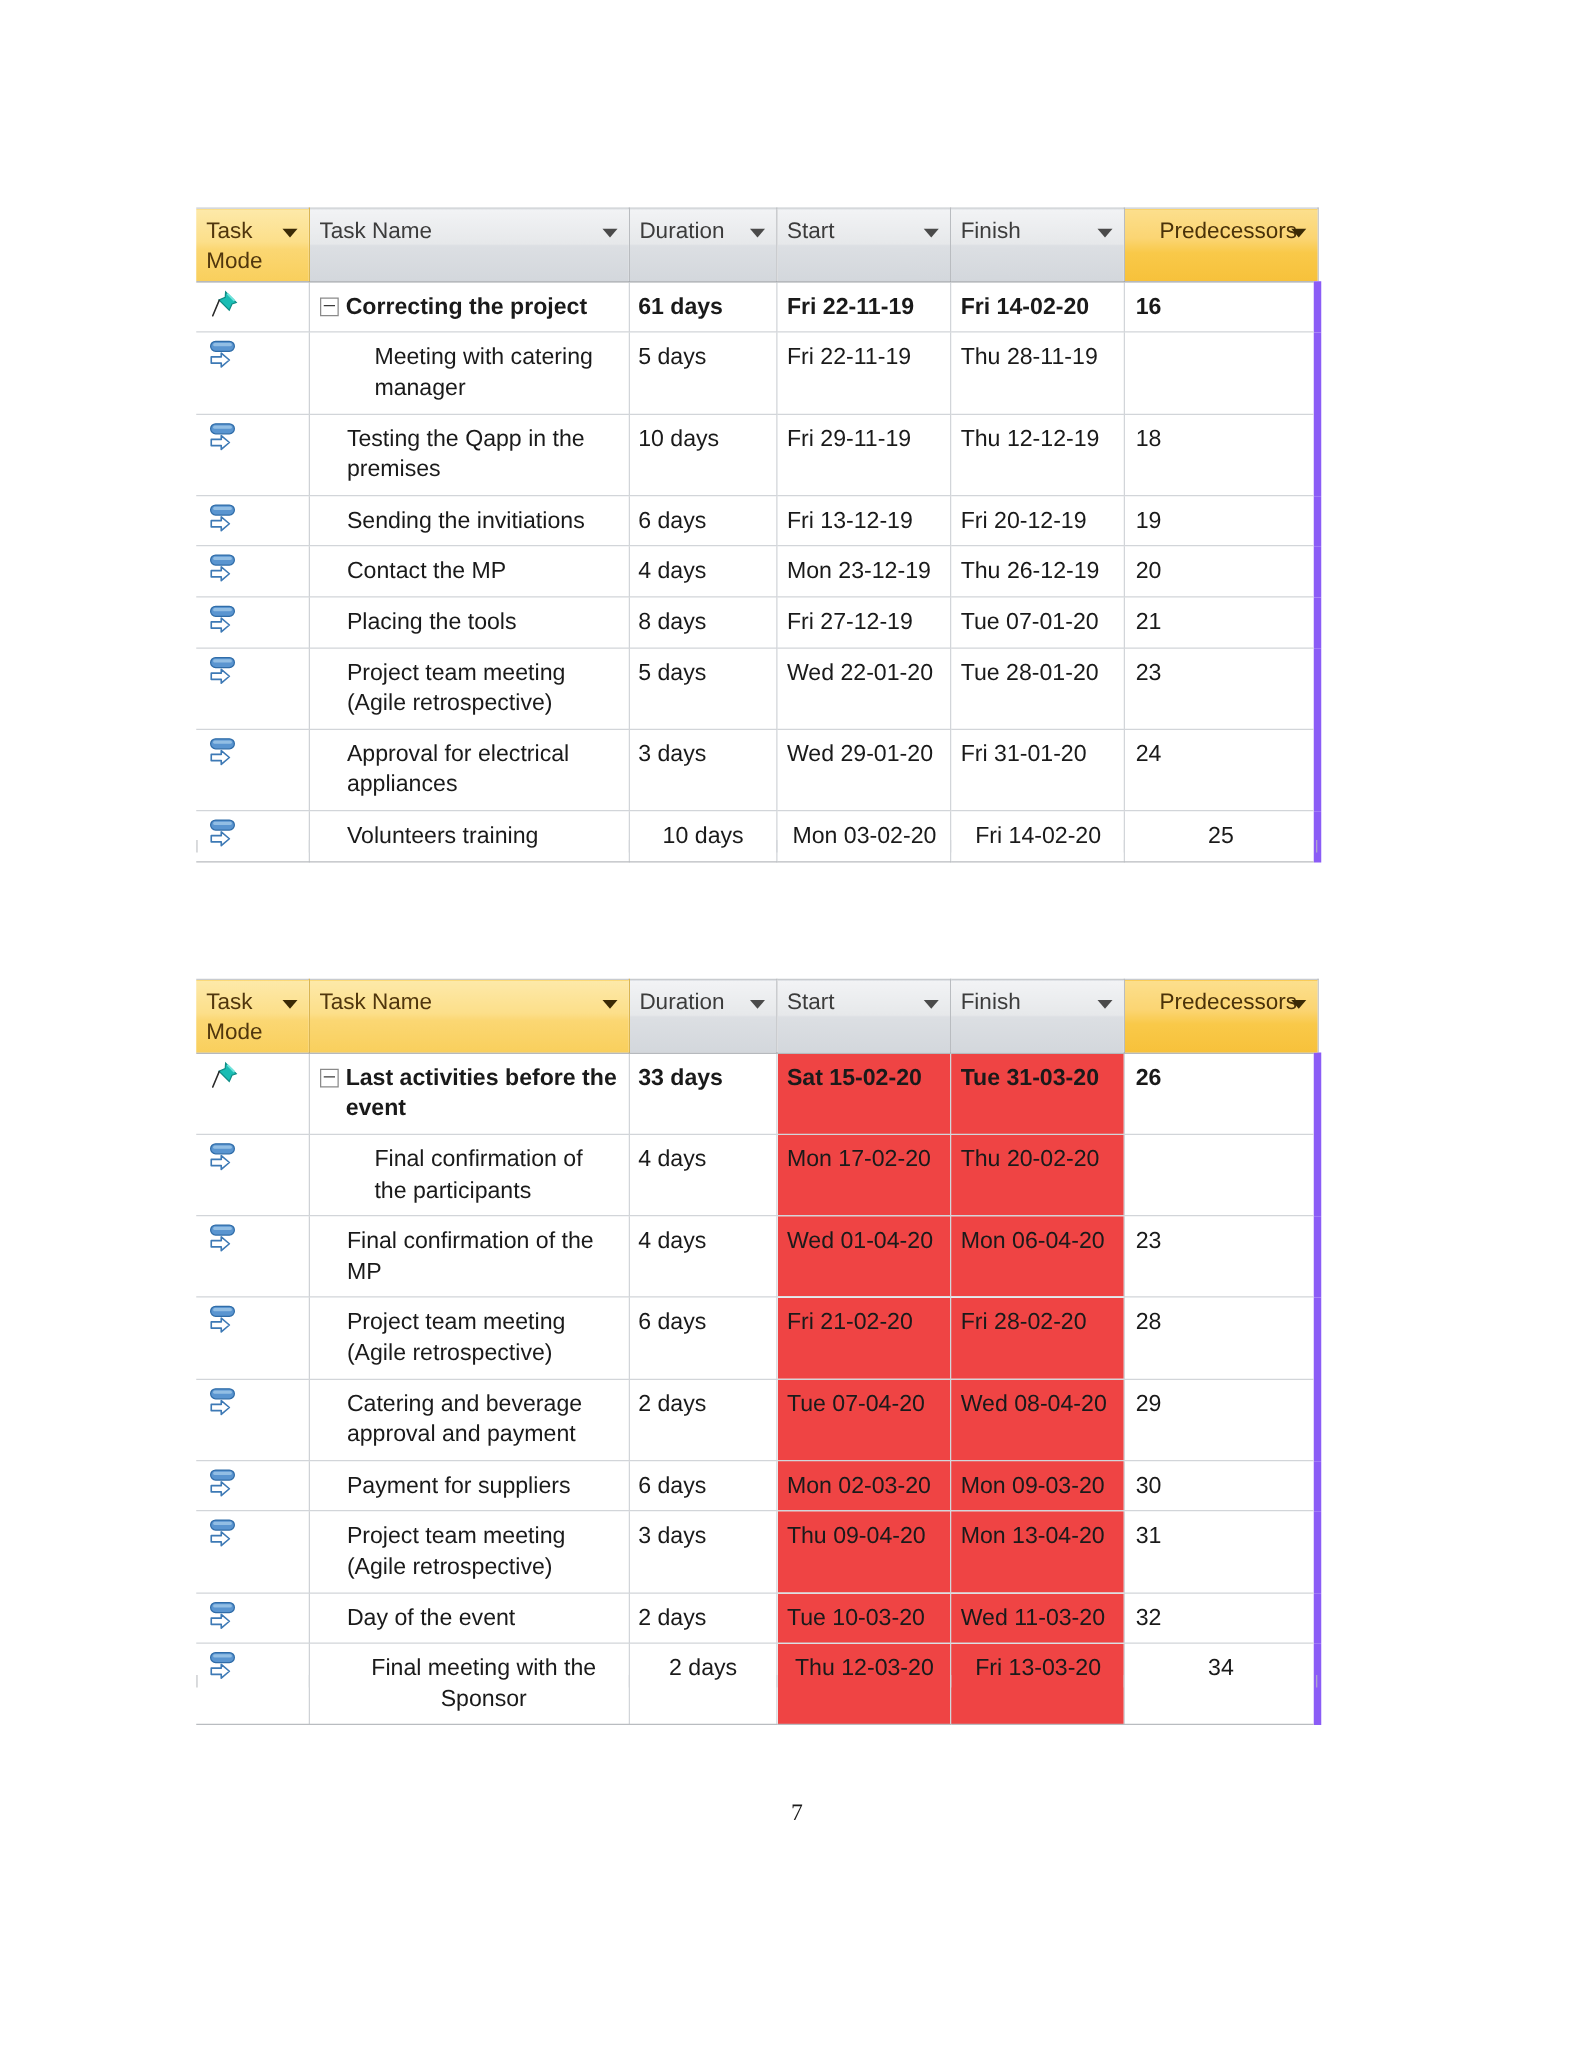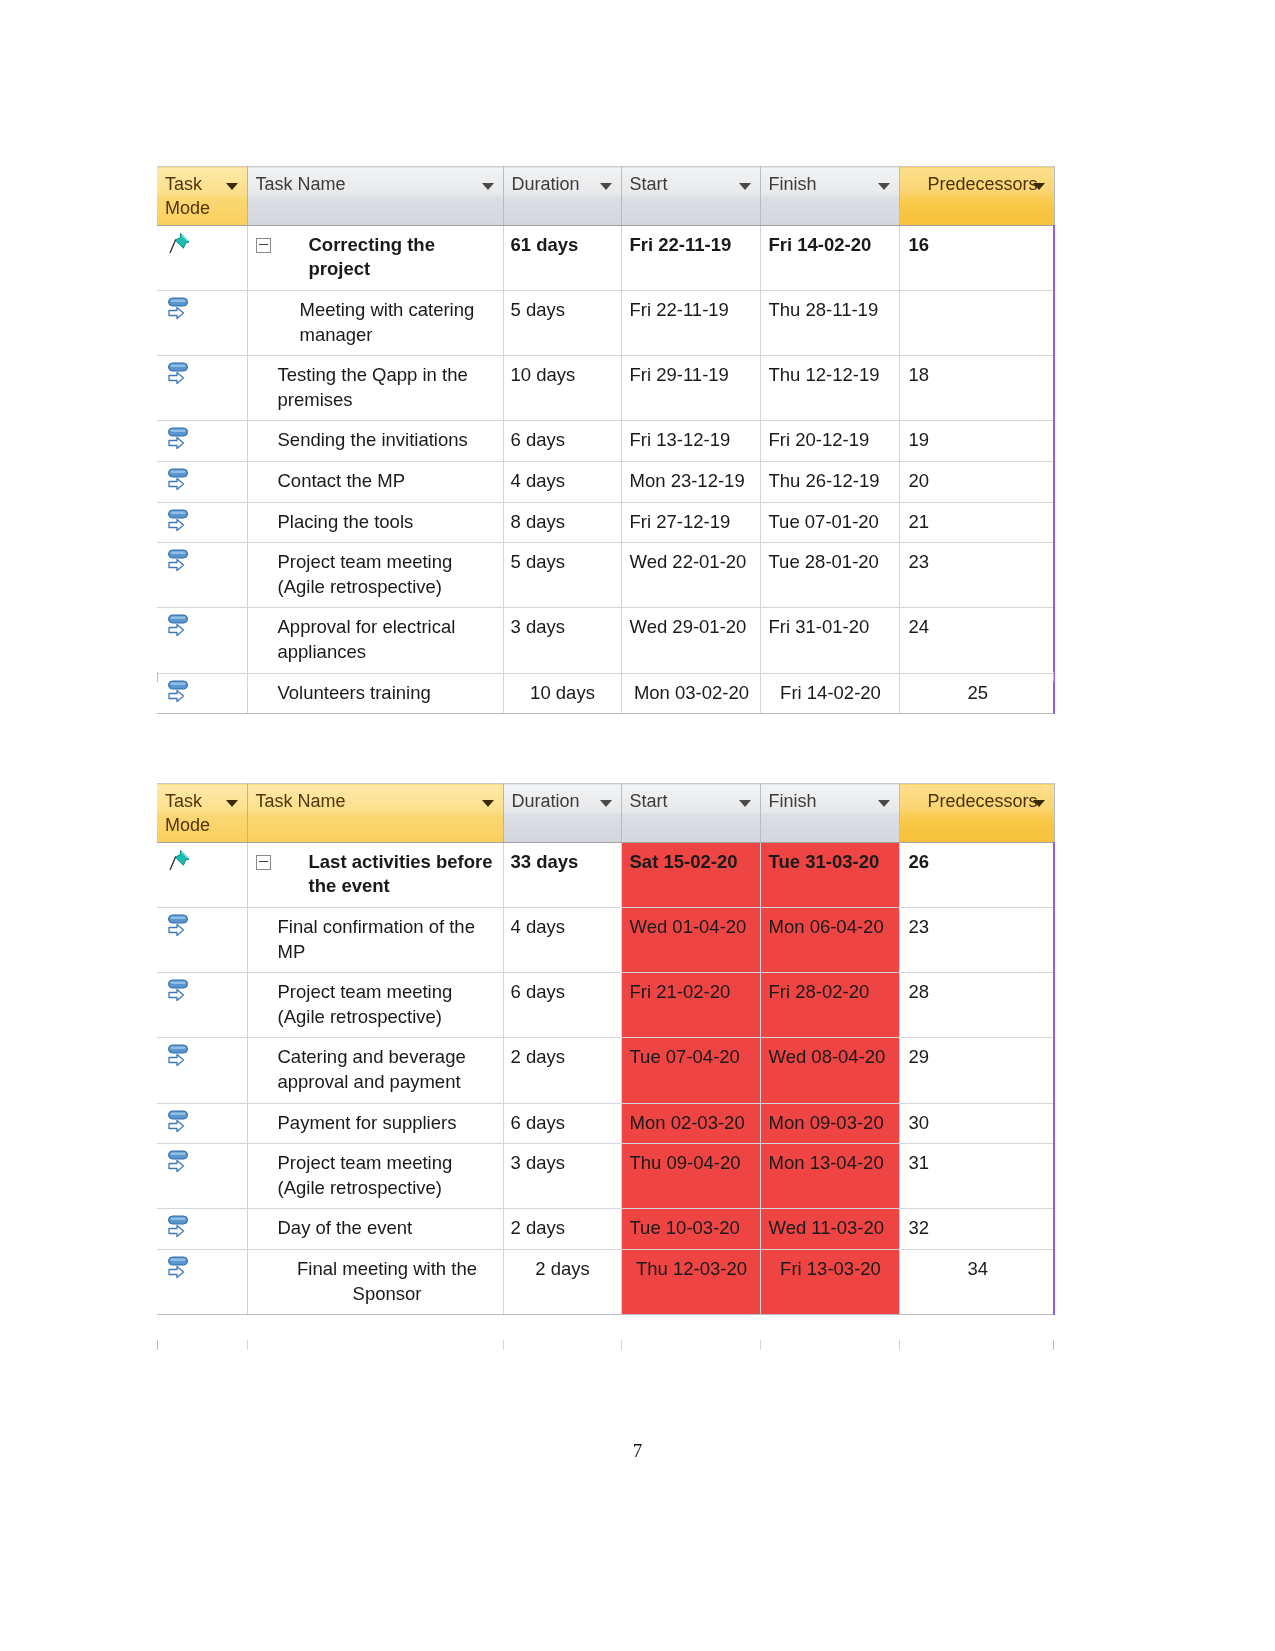--- a/index.html
+++ b/index.html
@@ -88,39 +88,39 @@
   
   .gantt tbody td {
     vertical-align: top;
     padding: 7px 6px 8px 8px;
     border-right: 1px solid #d2d5d9;
     border-bottom: 1px solid #d2d5d9;
     background: #ffffff;
     box-sizing: border-box;
     overflow: hidden;
   }
-  .gantt tbody td:last-child { border-right: 2px solid #8b5cf6; }
+  .gantt tbody td:last-child { border-right: 6px solid #8b5cf6; }
   .gantt tbody tr:last-child td { border-bottom: 1px solid #b9bcc0; text-align: center; }
 
   .gantt tbody td.col-mode {
     padding: 5px 0 0 10px;
     border-right: 1px solid #cfd2d6;
   }
   .gantt tbody td.col-dur  { padding-left: 7px; }
   .gantt tbody td.col-pred { padding-left: 9px; }
 
   tr.summary td { font-weight: bold; }
   tr.summary td.col-start, tr.summary td.col-finish { font-weight: bold; }
 
   
   #table-2 tbody td.col-start,
   #table-2 tbody td.col-finish { background: #ef4444; }
 
   
-  .name-wrap { display: flex; align-items: flex-start; gap: 32px; }
+  .name-wrap { display: flex; align-items: flex-start; }
   .expander {
     flex: 0 0 auto;
     width: 13px; height: 13px;
     border: 1px solid #8a8a8a;
     background: #ffffff;
     position: relative;
     margin: 5px 6px 0 0;
   }
   .expander::before {
     content: "";
@@ -449,20 +449,38 @@
         </tr>
         <tr>
           <td class="col-mode">
             <svg class="icon-manual" width="26" height="28" viewBox="0 0 26 28">
               <rect x="1.5" y="2" width="19" height="8" rx="4" ry="4" fill="#5a95d0" stroke="#2f6ca8" stroke-width="1"></rect>
               <rect x="3.5" y="3.4" width="15" height="2.6" rx="1.3" ry="1.3" fill="#9cc6e8" opacity="0.85"></rect>
               <path d="M2 14.5 L10 14.5 L10 11.5 L16.5 17 L10 22.5 L10 19.5 L2 19.5 Z" fill="#ffffff" stroke="#3d79b5" stroke-width="1.3" stroke-linejoin="round"></path>
             </svg>
           </td>
           <td class="col-name">
+            <div class="name-wrap indent-2">
+              <span class="name-text">Final confirmation of the participants</span>
+            </div>
+          </td>
+          <td class="col-dur">4 days</td>
+          <td class="col-start">Mon 17-02-20</td>
+          <td class="col-finish">Thu 20-02-20</td>
+          <td class="col-pred"></td>
+        </tr>
+        <tr>
+          <td class="col-mode">
+            <svg class="icon-manual" width="26" height="28" viewBox="0 0 26 28">
+              <rect x="1.5" y="2" width="19" height="8" rx="4" ry="4" fill="#5a95d0" stroke="#2f6ca8" stroke-width="1"></rect>
+              <rect x="3.5" y="3.4" width="15" height="2.6" rx="1.3" ry="1.3" fill="#9cc6e8" opacity="0.85"></rect>
+              <path d="M2 14.5 L10 14.5 L10 11.5 L16.5 17 L10 22.5 L10 19.5 L2 19.5 Z" fill="#ffffff" stroke="#3d79b5" stroke-width="1.3" stroke-linejoin="round"></path>
+            </svg>
+          </td>
+          <td class="col-name">
             <div class="name-wrap indent-1">
               <span class="name-text">Final confirmation of the MP</span>
             </div>
           </td>
           <td class="col-dur">4 days</td>
           <td class="col-start">Wed 01-04-20</td>
           <td class="col-finish">Mon 06-04-20</td>
           <td class="col-pred">23</td>
         </tr>
         <tr>

